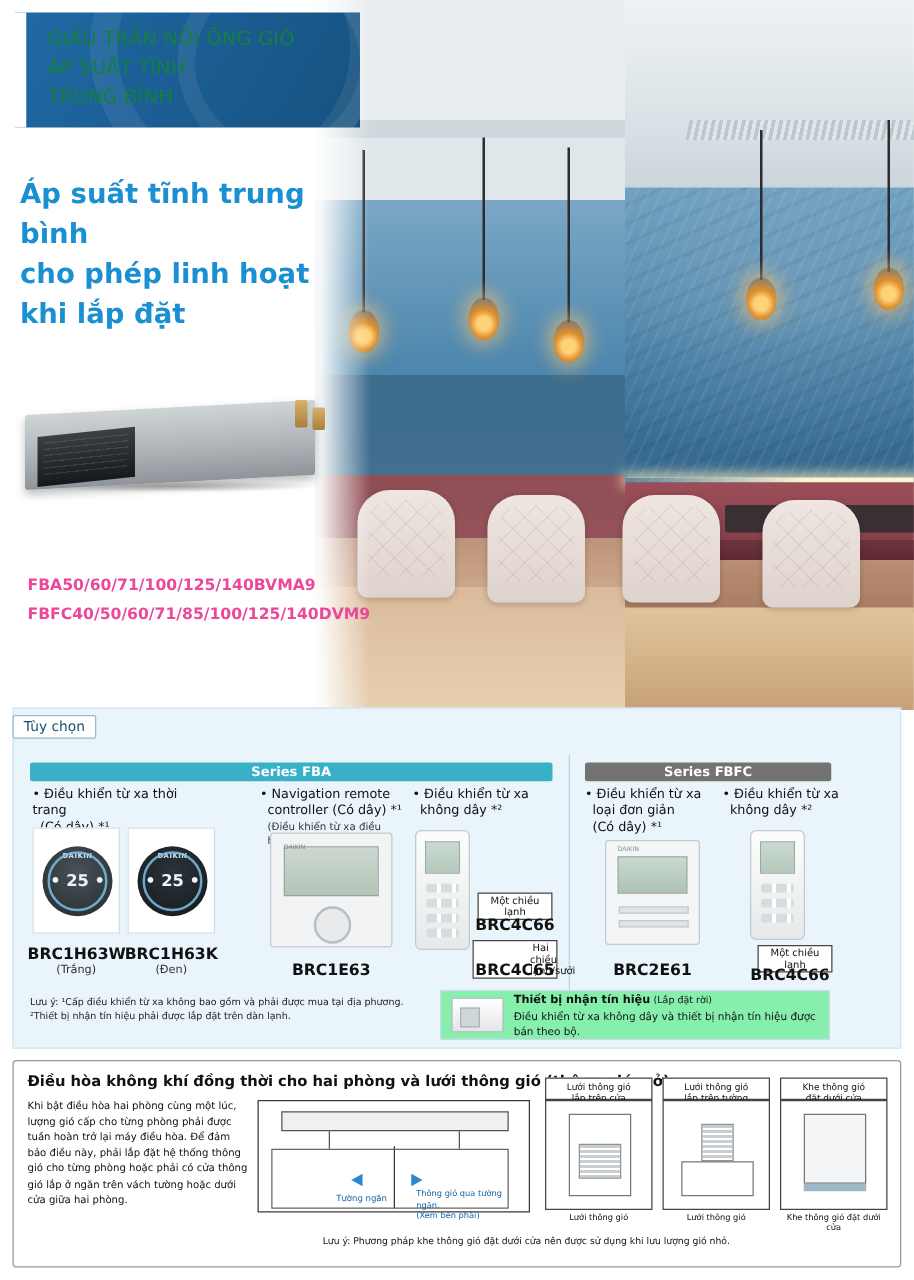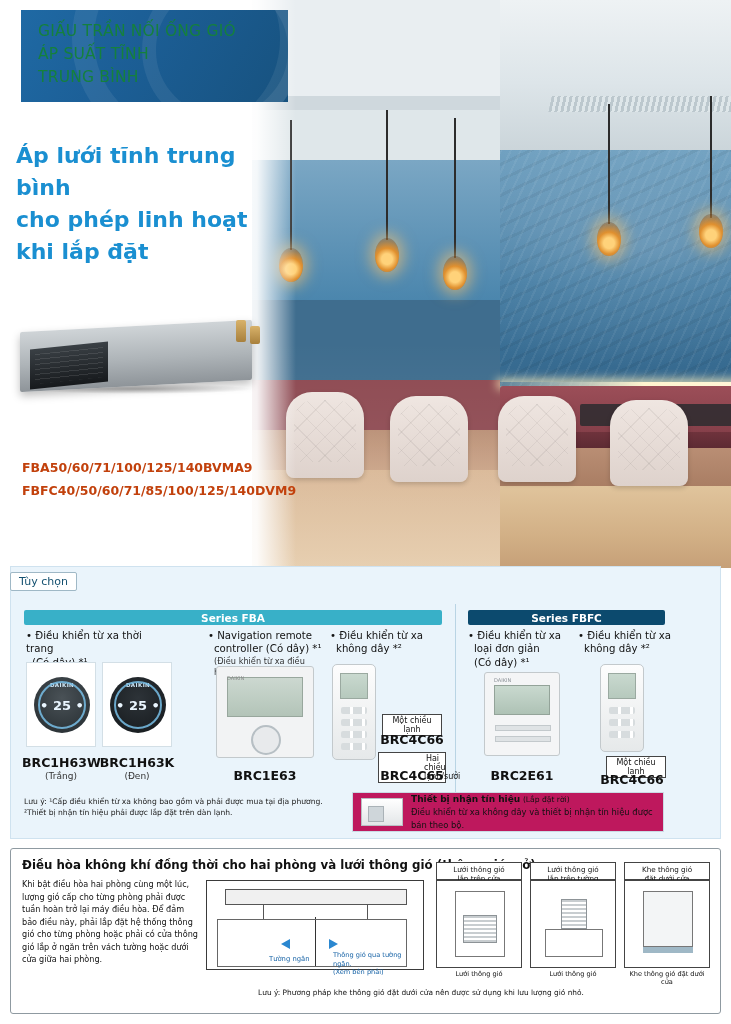--- a/index.html
+++ b/index.html
@@ -167,21 +167,21 @@
   .unit-pipe1 { left:222px; top:2px; width:10px; height:22px; }
   .unit-pipe2 { left:236px; top:8px; width:10px; height:18px; }
   .unit-shadow {
     position:absolute; left:10px; top:66px; width:230px; height:10px;
     background: radial-gradient(ellipse at center, rgba(0,0,0,.28), rgba(0,0,0,0) 70%);
   }
 
   
   .models {
     position:absolute; left:22px; top:456px; width:320px;
-    font-size:12.5px; font-weight:bold; color:#c2410c; line-height:1.85;
+    font-size:12.5px; font-weight:bold; color:#ec4899; line-height:1.85;
   }
 
   
   .acc-section {
     position:absolute; left:10px; top:566px; width:711px; height:273px;
     background:#eaf4fb;
     border:1px solid #cfe2ef;
   }
   .acc-head {
     position:absolute; left:10px; top:572px; height:20px;
@@ -194,21 +194,21 @@
   .acc-title {
     font-size:13.5px; font-weight:bold; color:#1a1a1a;
   }
 
   .series-bar {
     position:absolute; height:15px; border-radius:2px;
     color:#ffffff; font-size:10.5px; font-weight:bold;
     display:flex; align-items:center; justify-content:center;
   }
   .series-fba { left:24px; top:610px; width:418px; background:#38b0c8; }
-  .series-fbfc { left:468px; top:610px; width:197px; background:#0c4a6e; }
+  .series-fbfc { left:468px; top:610px; width:197px; background:#737373; }
 
   .divider-v {
     position:absolute; left:455px; top:604px; width:1px; height:190px;
     background:#b9d4e4;
   }
 
   .bullet {
     position:absolute; font-size:10.2px; color:#111; line-height:1.32;
   }
   .bullet .sub { font-size:8.2px; color:#333; display:block; }
@@ -270,21 +270,21 @@
   .wall-ctrl .lcd {
     position:absolute; left:9px; top:12px; right:9px; height:30px;
     background: linear-gradient(to bottom,#c9d9cf,#aec2b5); border:1px solid #93a399;
   }
 
   .note-box {
     position:absolute; left:24px; top:796px; width:304px; font-size:7.6px; color:#222; line-height:1.5;
   }
   .signal-box {
     position:absolute; left:352px; top:792px; width:312px; height:40px;
-    background:#be185d; border:1px solid #cbdae4; display:flex; align-items:center; gap:8px;
+    background:#86efac; border:1px solid #cbdae4; display:flex; align-items:center; gap:8px;
     padding:5px 8px;
   }
   .signal-dev {
     width:42px; height:28px; background:linear-gradient(to bottom,#fff,#e3e6e8);
     border:1px solid #b9c0c4; position:relative; flex:none;
   }
   .signal-dev:after{ content:""; position:absolute; left:6px; top:7px; width:14px; height:14px; background:#cfd6da; border:1px solid #aab2b7;}
   .signal-txt { font-size:8.4px; line-height:1.45; color:#111; }
   .signal-txt b { font-size:9px; }
 
@@ -378,21 +378,21 @@
 
 <div class="header-badge">
   <div class="arc1"></div>
   <div class="arc2"></div>
 </div>
 <div class="header-bar"></div>
 <div class="header-title" style="white-space:pre-line">GIẤU TRẦN NỐI ỐNG GIÓ
 ÁP SUẤT TĨNH
 TRUNG BÌNH</div>
 
-<div class="headline" style="white-space:pre-line">Áp lưới tĩnh trung bình
+<div class="headline" style="white-space:pre-line">Áp suất tĩnh trung bình
 cho phép linh hoạt
 khi lắp đặt</div>
 
 <div class="unit">
   <div class="unit-shadow"></div>
   <div class="unit-body">
     <div class="unit-face"></div>
   </div>
   <div class="unit-pipe1"></div>
   <div class="unit-pipe2"></div>

